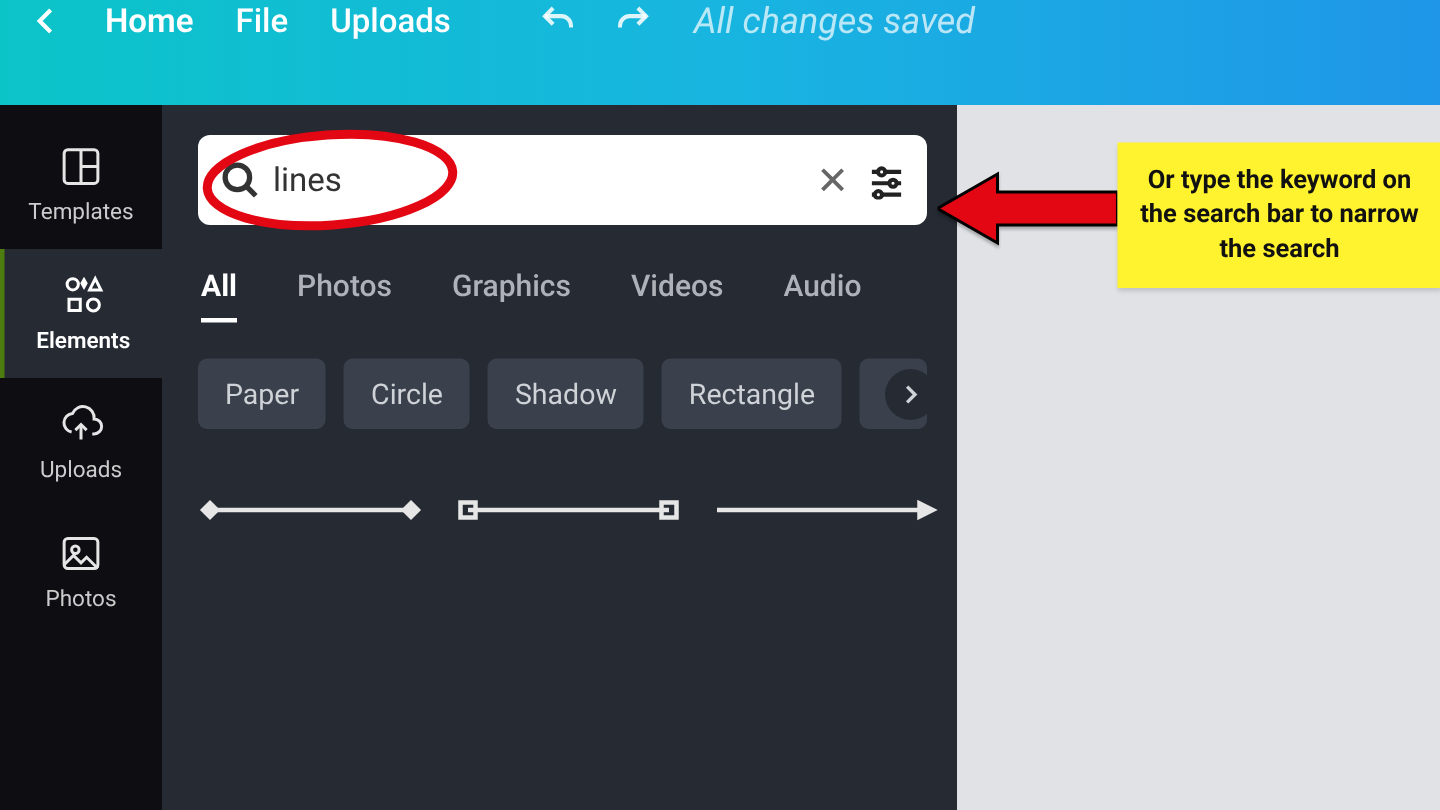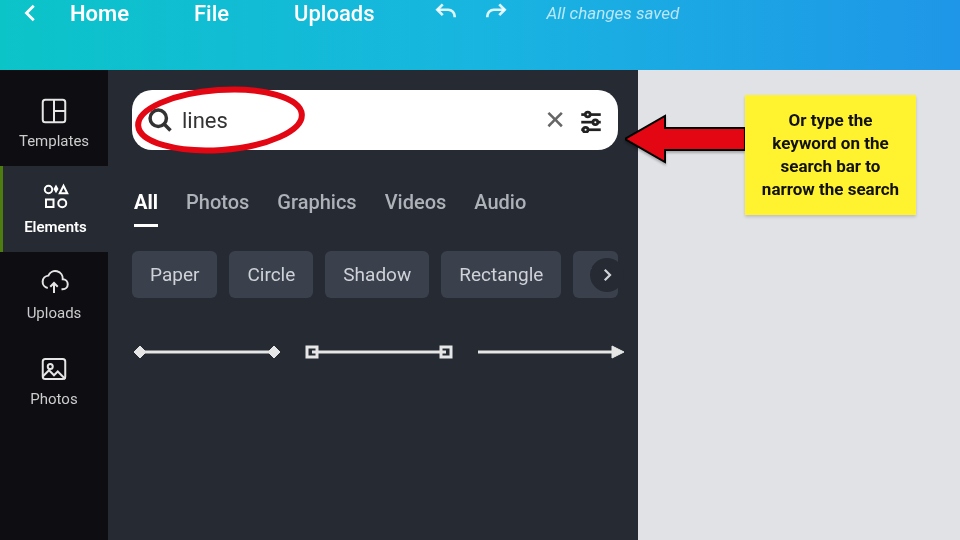--- a/index.html
+++ b/index.html
@@ -2,67 +2,67 @@
 <html><head>
   <meta charset="utf-8">
   <style>
     * { margin: 0; padding: 0; box-sizing: border-box; font-family: -apple-system, BlinkMacSystemFont, "Segoe UI", Roboto, sans-serif; }
     body { width: 960px; height: 540px; overflow: hidden; background: #fff; position: relative; }
 
     .topbar { height: 70px; background: linear-gradient(90deg, #0bc4c8 0%, #18b5e0 50%, #1f96e8 100%); display: flex; align-items: flex-start; padding: 0 20px; gap: 30px; }
     .topbar-left { display: flex; align-items: center; gap: 28px; }
     .topbar svg.chev { width: 22px; height: 22px; stroke: #fff; stroke-width: 3; fill: none; }
     .topbar .nav-item { color: #fff; font-size: 22px; font-weight: 600; cursor: pointer; }
-    .topbar .nav-item.secondary { font-weight: 500; margin-left: 37px; }
+    .topbar .nav-item.secondary { font-weight: 500; }
     .undo-redo { display: flex; gap: 24px; margin-left: 30px; }
     .undo-redo svg { width: 26px; height: 26px; stroke: rgba(255,255,255,0.85); stroke-width: 2.5; fill: none; }
-    .status { color: rgba(255,255,255,0.7); font-size: 17px; font-style: italic; margin-left: 10px; }
+    .status { color: rgba(255,255,255,0.7); font-size: 24px; font-style: italic; margin-left: 0; }
 
     .main { display: flex; height: calc(100% - 70px); }
 
     .sidebar { width: 108px; background: #0d0d12; display: flex; flex-direction: column; padding-top: 10px; }
     .sidebar-item { display: flex; flex-direction: column; align-items: center; justify-content: center; padding: 16px 0; color: #ccc; cursor: pointer; font-size: 14px; gap: 6px; }
     .sidebar-item.active { background: #252a33; border-left: 3px solid #4d7c0f; }
     .sidebar-item svg { width: 30px; height: 30px; stroke: #e5e5e5; fill: none; stroke-width: 1.6; }
     .sidebar-item span { font-size: 15px; }
     .sidebar-item.active svg { stroke: #fff; }
     .sidebar-item.active span { color: #fff; font-weight: 600; }
 
     .panel { width: 530px; background: #252a33; padding: 20px 20px 20px 24px; display: flex; flex-direction: column; position: relative; }
 
     .searchbar-wrap { position: relative; }
-    .searchbar { background: #fff; border-radius: 20px; height: 60px; display: flex; align-items: center; padding: 0 14px; gap: 8px; }
+    .searchbar { background: #fff; border-radius: 8px; height: 60px; display: flex; align-items: center; padding: 0 14px; gap: 8px; }
     .searchbar svg.mag { width: 28px; height: 28px; stroke: #333; stroke-width: 3; fill: none; }
     .searchbar input { border: none; outline: none; flex: 1; font-size: 22px; background: transparent; color: #333; }
     .searchbar .clear-x { font-size: 26px; color: #666; cursor: pointer; padding: 0 4px; font-weight: 300; }
     .searchbar svg.sliders { width: 26px; height: 26px; stroke: #222; stroke-width: 2.5; fill: none; cursor: pointer; }
 
     .red-circle { position: absolute; left: -2px; top: -6px; width: 190px; height: 72px; pointer-events: none; }
     .red-circle svg { width: 100%; height: 100%; }
 
-    .tabs { display: flex; gap: 28px; margin-top: 40px; padding-left: 2px; }
+    .tabs { display: flex; gap: 40px; margin-top: 28px; padding-left: 2px; }
     .tab { color: #aeb2b8; font-size: 20px; padding-bottom: 10px; cursor: pointer; font-weight: 500; }
     .tab.active { color: #fff; font-weight: 700; border-bottom: 3px solid #fff; }
 
     .chips { display: flex; gap: 12px; margin-top: 24px; align-items: center; position: relative; }
     .chip { background: #3b414c; color: #cfd2d7; padding: 12px 18px; border-radius: 6px; font-size: 19px; cursor: pointer; white-space: nowrap; }
     .chip.partial { padding-right: 6px; }
     .chips .scroll-right { position: absolute; right: -6px; top: 50%; transform: translateY(-50%); width: 34px; height: 34px; background: #252a33; border-radius: 50%; display: flex; align-items: center; justify-content: center; cursor: pointer; }
     .chips .scroll-right svg { width: 18px; height: 18px; stroke: #cfd2d7; stroke-width: 3; fill: none; }
 
     .results { margin-top: 46px; display: flex; align-items: center; gap: 22px; }
     .line-el { display: flex; align-items: center; }
     .line-el svg { stroke: #e6e6e6; fill: #e6e6e6; }
 
     .canvas { flex: 1; background: #e0e2e5; }
 
     .callout-arrow { position: absolute; left: 625px; top: 110px; }
     .callout-arrow svg { filter: drop-shadow(0 2px 1px rgba(0,0,0,0.25)); }
 
-    .callout-box { position: absolute; left: 745px; top: 95px; width: 171px; background: #fff22e; padding: 14px 10px; text-align: center; font-size: 17px; font-weight: 700; color: #111; line-height: 1.35; box-shadow: 0 2px 3px rgba(0,0,0,0.15); }
+    .callout-box { position: absolute; left: 745px; top: 95px; width: 216px; background: #fff22e; padding: 14px 10px; text-align: center; font-size: 17px; font-weight: 700; color: #111; line-height: 1.35; box-shadow: 0 2px 3px rgba(0,0,0,0.15); }
   </style>
 </head>
 <body>
 
 <div class="topbar">
   <div class="topbar-left">
     <svg class="chev" viewBox="0 0 24 24">
         <polyline points="15 4 7 12 15 20"></polyline>
       </svg>
     <div class="nav-item">Home</div>

